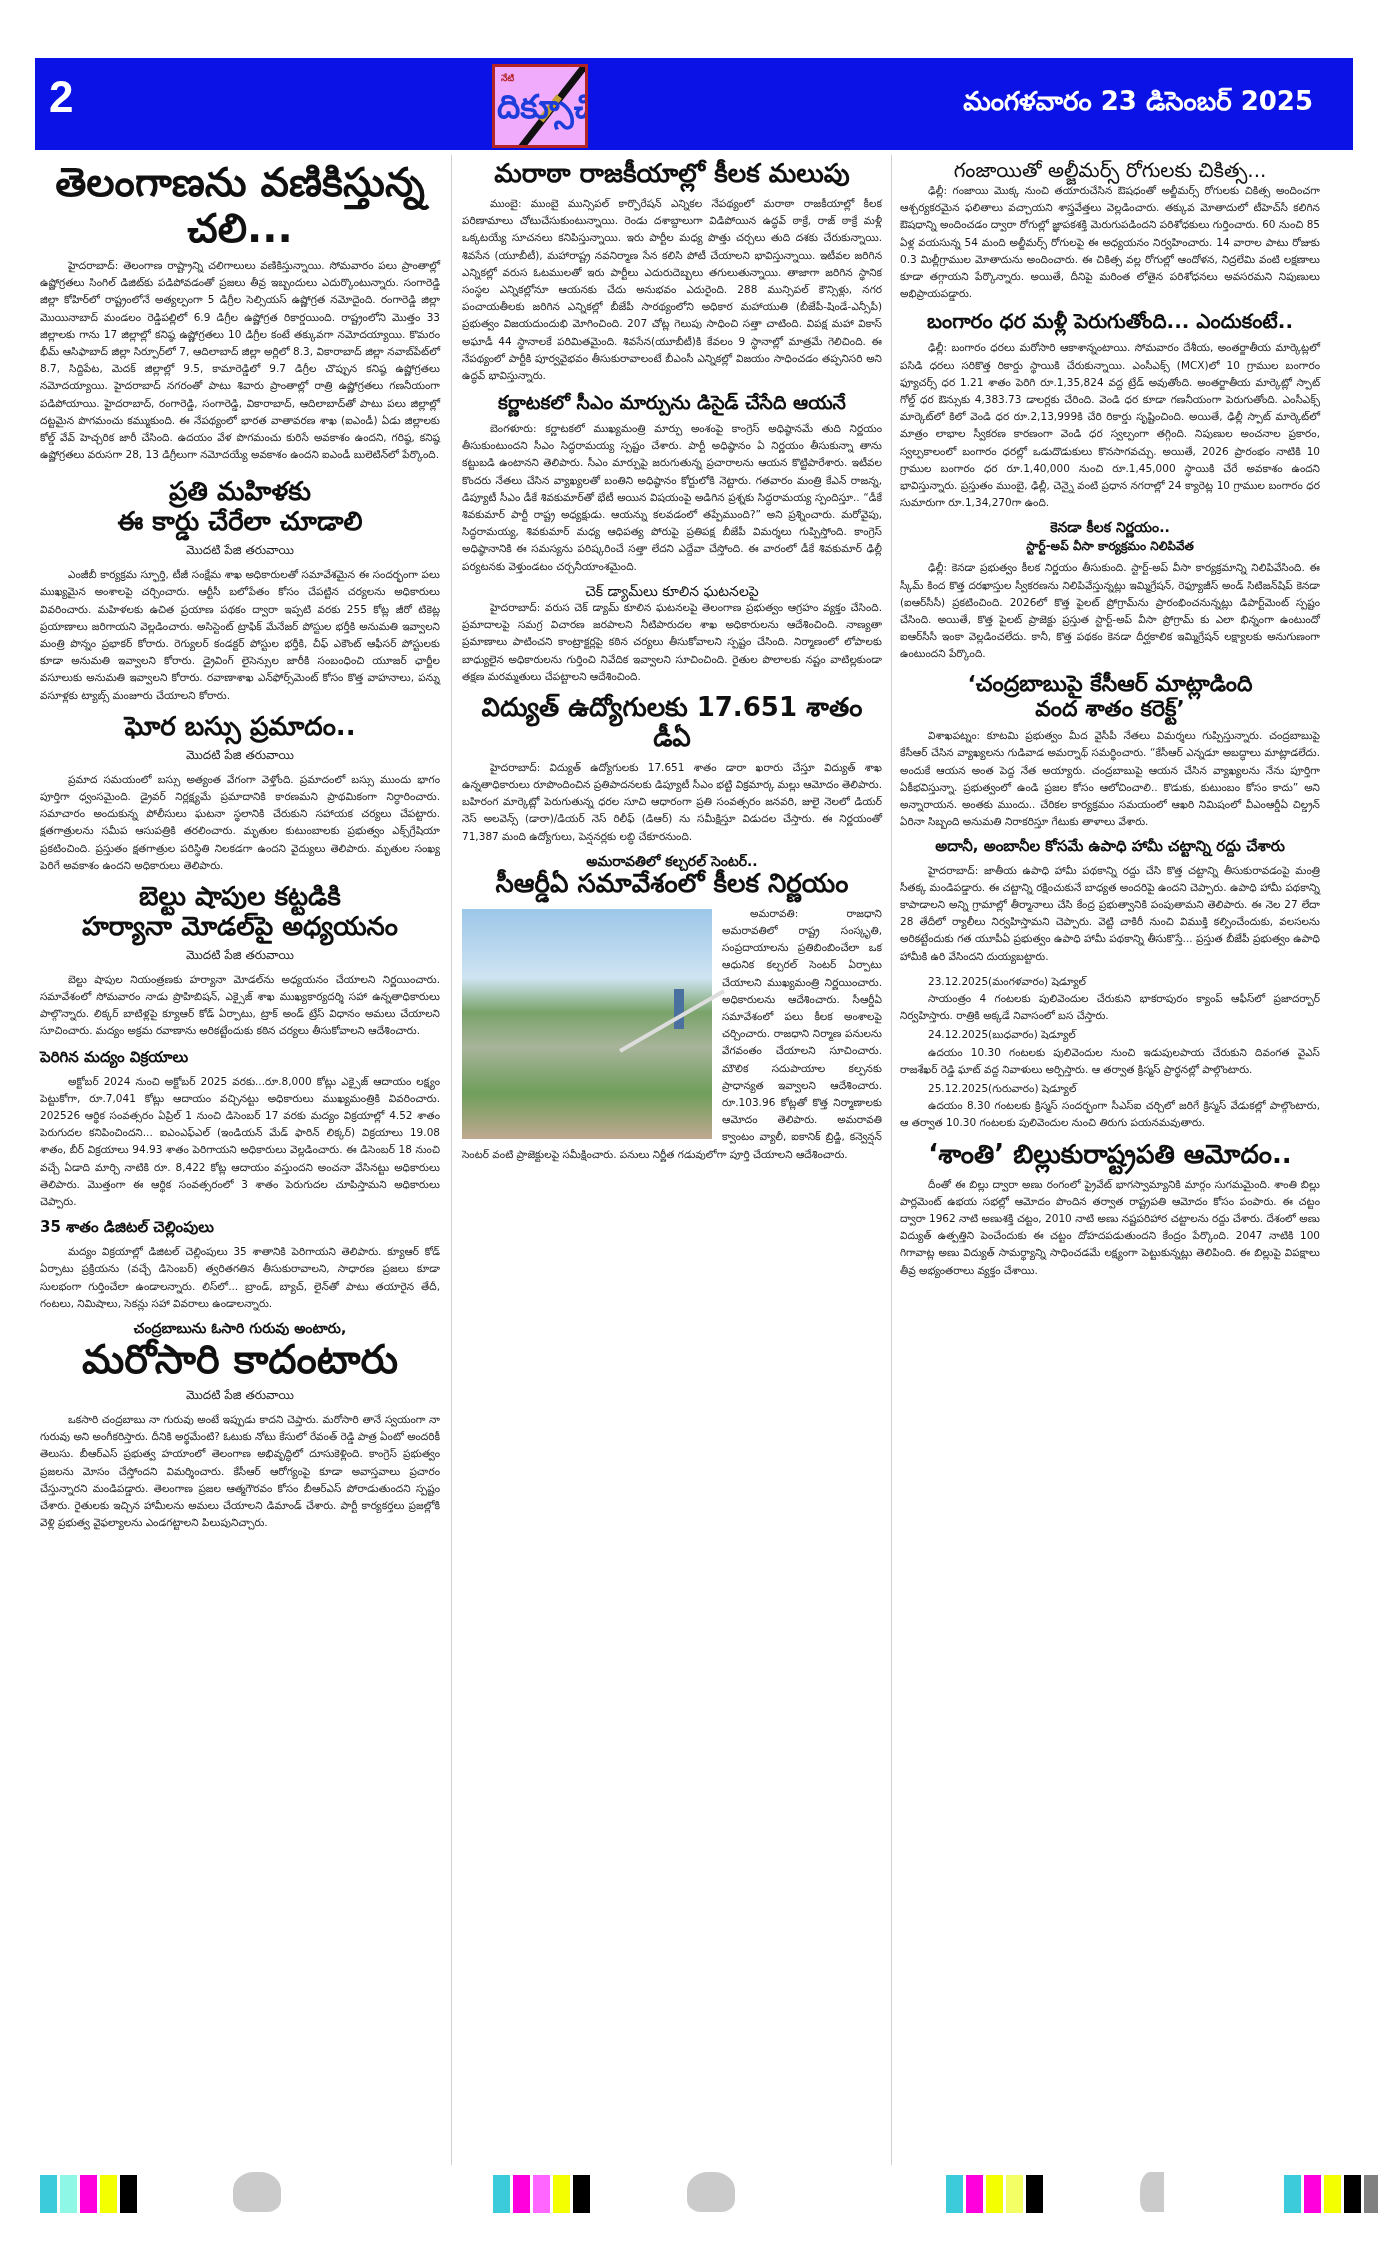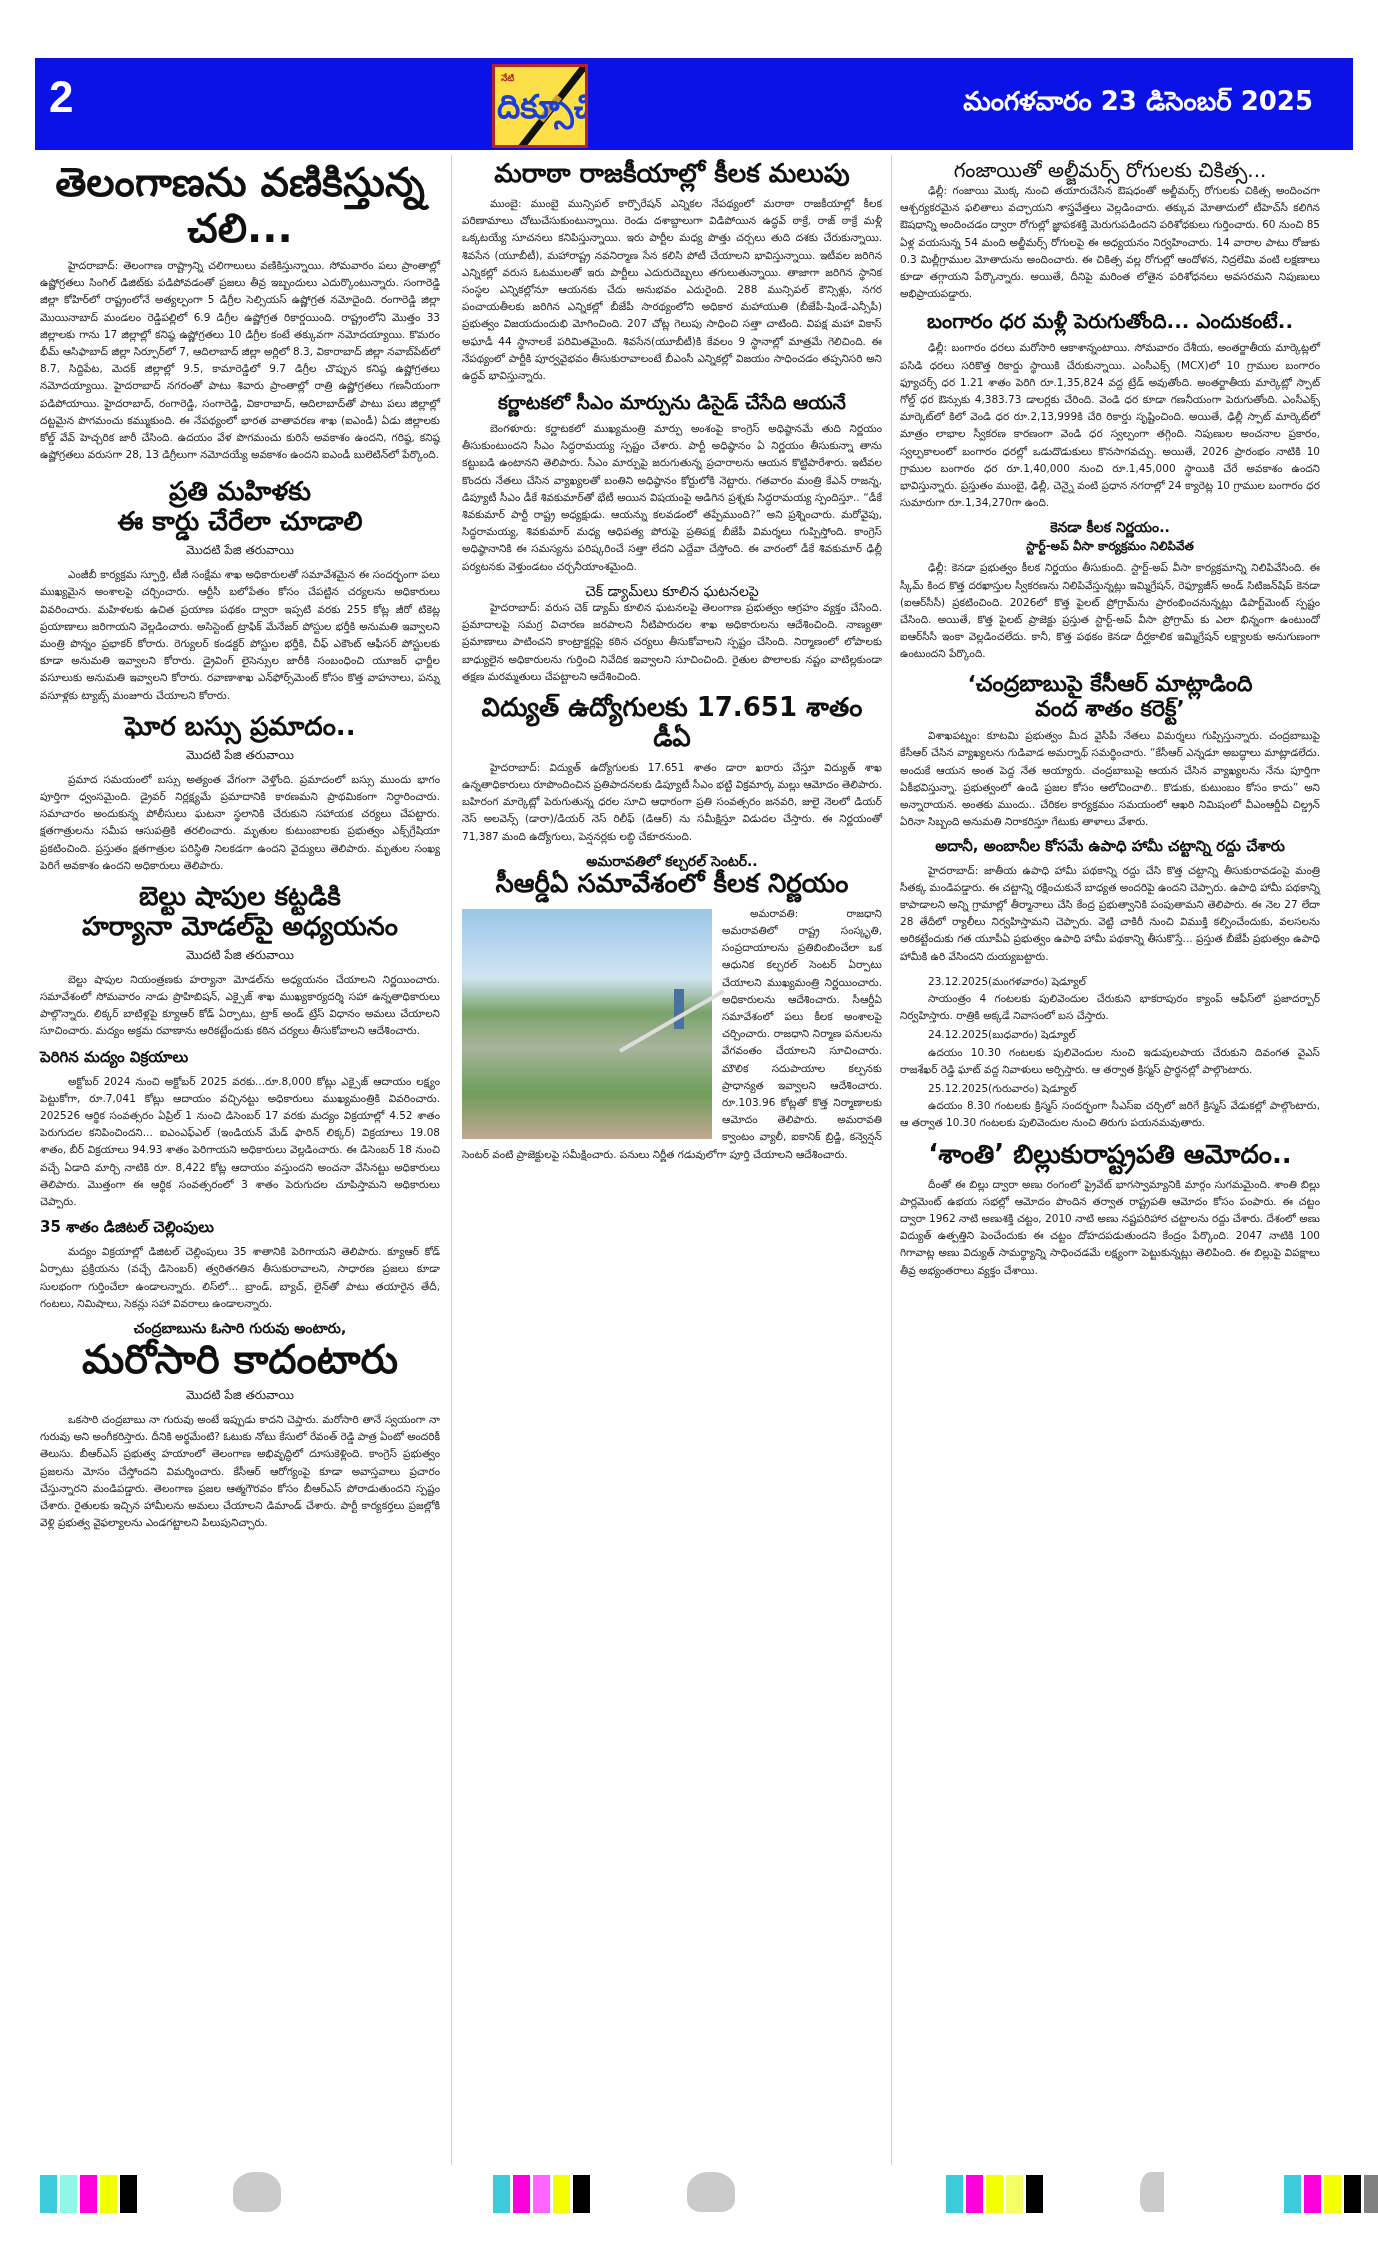--- a/index.html
+++ b/index.html
@@ -1,19 +1,19 @@
 <!DOCTYPE html>
 <html><head>
 <meta charset="utf-8">
 <style>
   html, body { margin:0; padding:0; background:#ffffff; }
   body { width:1378px; height:2264px; position:relative; overflow:hidden; font-family:"DejaVu Sans", sans-serif; color:#111; }
   .masthead { position:absolute; left:35px; top:58px; width:1318px; height:92px; background:#0b12e6; }
   .page-no { position:absolute; left:14px; top:14px; color:#fff; font-family:"Liberation Sans", sans-serif; font-weight:bold; font-size:44px; }
-  .logo { position:absolute; left:457px; top:6px; width:96px; height:84px; background:#fde047; border:3px solid #b32424; box-sizing:border-box; overflow:hidden; }
+  .logo { position:absolute; left:457px; top:6px; width:96px; height:84px; background:#f0abfc; border:3px solid #b32424; box-sizing:border-box; overflow:hidden; }
   .logo .pen { position:absolute; left:-10px; top:40px; width:130px; height:7px; background:#111; transform:rotate(-52deg); }
   .logo .pen2 { position:absolute; left:40px; top:38px; width:30px; height:7px; background:#c6a030; transform:rotate(-52deg); }
   .logo .name { position:absolute; left:2px; top:22px; width:88px; text-align:right; color:#1c3cdb; font-weight:bold; font-size:33px; line-height:36px; }
   .logo .small { position:absolute; left:6px; top:6px; font-size:9px; color:#b32424; font-weight:bold; }
   .date { position:absolute; right:40px; top:28px; color:#fff; font-size:26px; font-weight:bold; }
   .col { position:absolute; top:155px; }
   .c1 { left:40px; width:400px; }
   .c2 { left:462px; width:420px; }
   .c3 { left:900px; width:420px; }
   .vline { position:absolute; top:155px; width:1px; height:2010px; background:#d0d0d0; }

